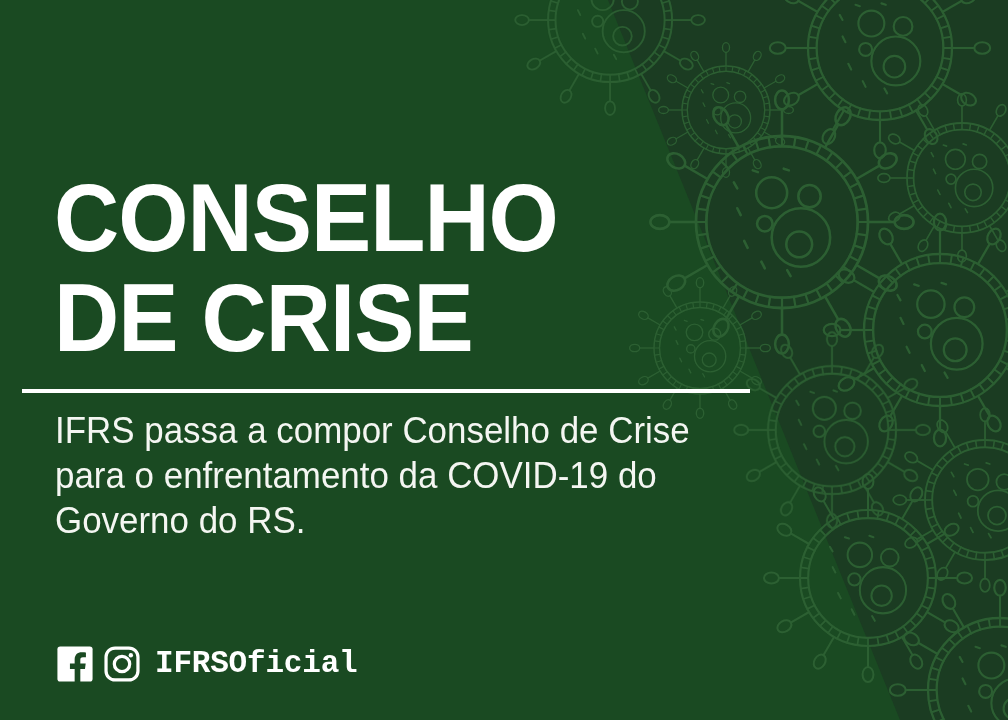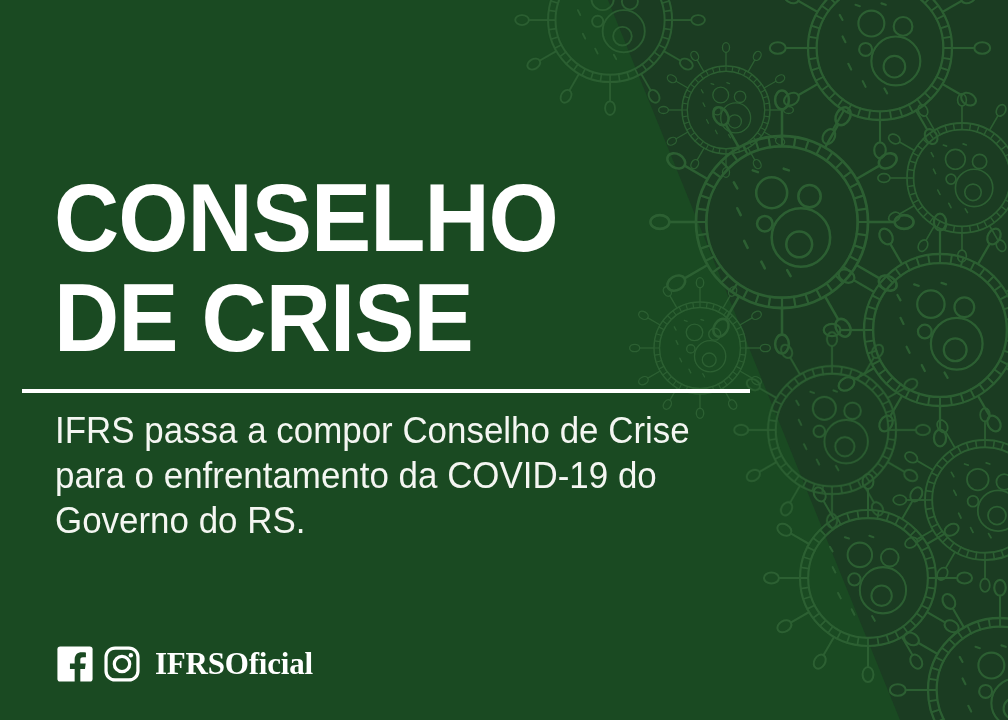--- a/index.html
+++ b/index.html
@@ -103,21 +103,21 @@
   }
   .social-icon {
     width: 38px;
     height: 38px;
     margin-right: 9px;
     flex: 0 0 auto;
     display: block;
   }
   .social-handle {
     color: #ffffff;
-    font-family: Liberation Serif, serif;
+    font-family: Liberation Mono, monospace;
     font-weight: bold;
     font-size: 31px;
     line-height: 38px;
     letter-spacing: -0.2px;
     margin-left: 5px;
     white-space: nowrap;
   }
 </style>
 </head>
 <body>

